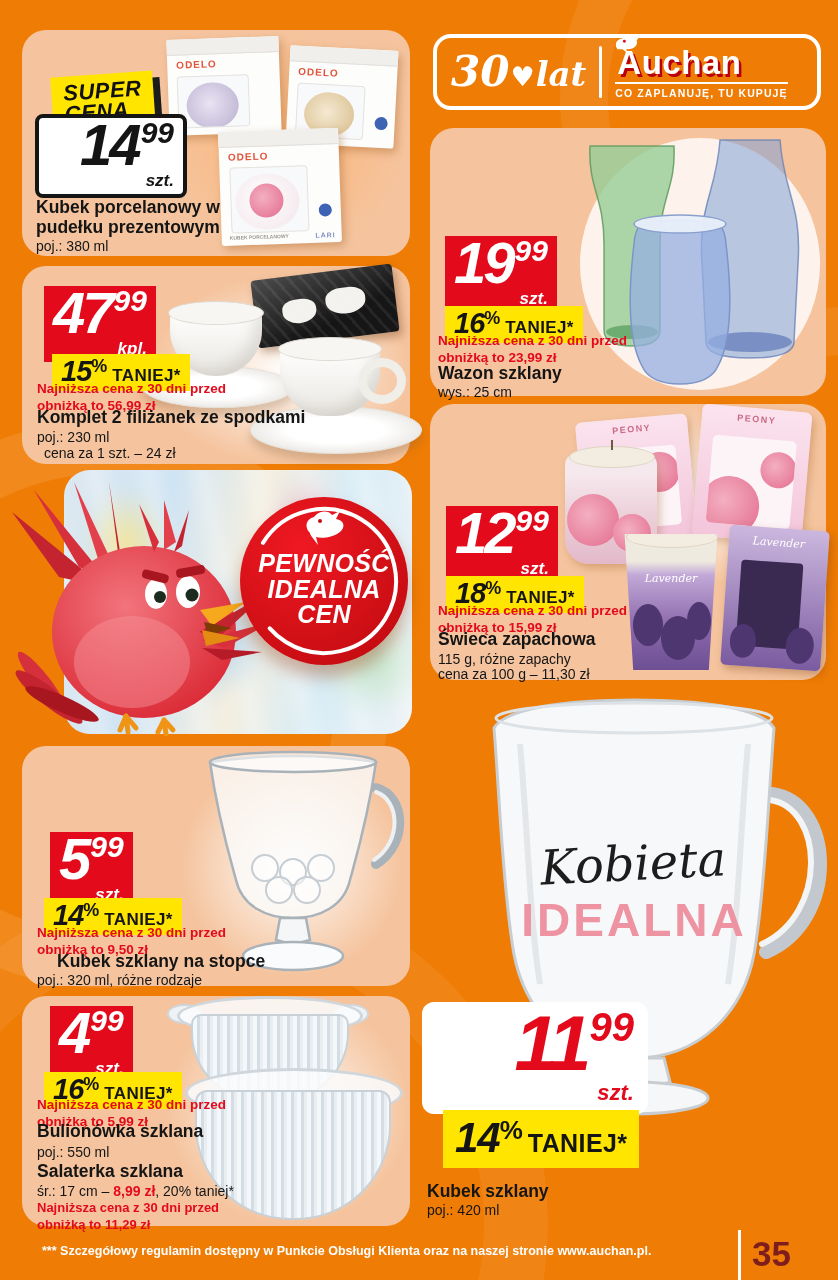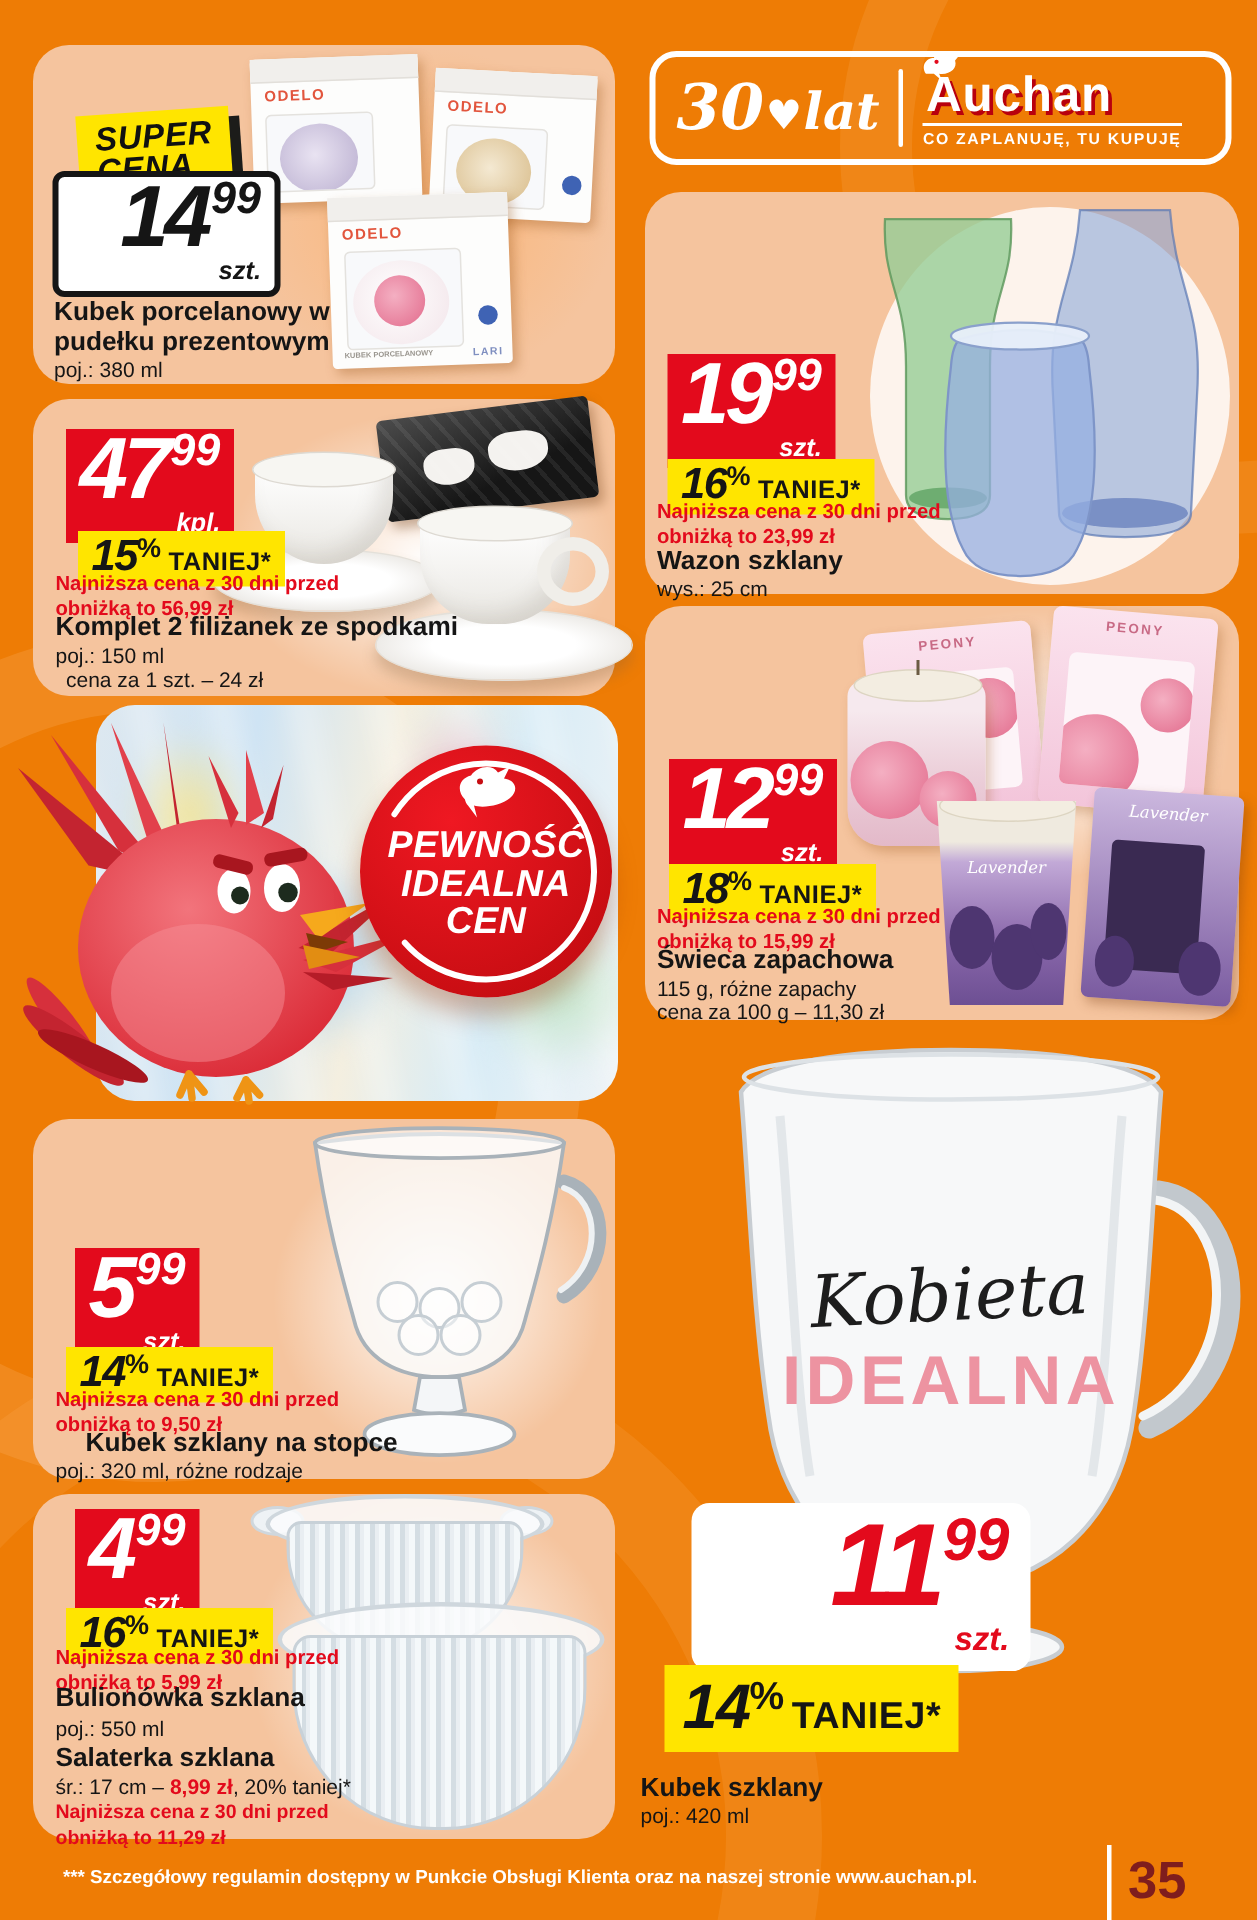--- a/index.html
+++ b/index.html
@@ -14,21 +14,21 @@
   .card.right{left:430px;width:396px;}
 
   
   .price{position:absolute;background:#e30a1c;color:#fff;padding:3px 9px 5px 9px;
          display:flex;flex-direction:column;align-items:flex-end;}
   .p-row{display:flex;align-items:flex-start;}
   .p-int{font-size:58px;font-weight:800;font-style:italic;letter-spacing:-3px;line-height:.82;}
   .p-dec{font-size:30px;font-weight:800;font-style:italic;line-height:.78;margin-left:2px;}
   .p-unit{font-size:17px;font-weight:700;font-style:italic;line-height:1;margin-top:3px;}
   .price.white-box{background:#fff;color:#151515;border:4px solid #151515;border-radius:8px;}
-  .price.white-red{background:#fff;color:#e30a1c;border-radius:12px;padding:10px 14px;margin-left:39px;}
+  .price.white-red{background:#fff;color:#e30a1c;border-radius:12px;padding:10px 14px;}
   .price.white-red .p-int{font-size:78px;letter-spacing:-4px;}
   .price.white-red .p-dec{font-size:40px;}
   .price.white-red .p-unit{font-size:22px;margin-top:6px;}
 
   
   .disc{position:absolute;background:#ffe500;color:#151515;padding:1px 9px 3px 9px;white-space:nowrap;}
   .d-num{font-size:29px;font-weight:800;font-style:italic;letter-spacing:-1px;}
   .d-pct{font-size:18px;font-weight:800;vertical-align:9px;}
   .d-label{font-size:17px;font-weight:800;letter-spacing:.4px;margin-left:5px;}
   .disc.big{padding:4px 12px 6px 12px;}
@@ -256,21 +256,21 @@
         <span class="p-int">47</span>
         <span class="p-dec">99</span>
       </div>
       <span class="p-unit">kpl.</span>
     </div>
     <div class="disc" style="left:30px;top:88px;">
       <span class="d-num">15</span><span class="d-pct">%</span><span class="d-label">TANIEJ*</span>
     </div>
     <div class="prev" style="left:15px;top:114px;width:190px;">Najniższa cena z 30 dni przed obniżką to 56,99 zł</div>
     <h3 class="pname" style="left:15px;top:142px;width:370px;">Komplet 2 filiżanek ze spodkami</h3>
-    <div class="pdet" style="left:15px;top:163px;">poj.: 150 ml</div>
+    <div class="pdet" style="left:15px;top:163px;">poj.: 230 ml</div>
     <div class="pdet" style="left:22px;top:179px;">cena za 1 szt. – 24 zł</div>
   </section>
 
   <section class="card right" style="top:404px;height:276px;">
     <div class="ph" style="left:135px;top:2px;width:255px;height:272px;">
       <div class="glow" style="left:0;top:0;width:255px;height:180px;"></div>
       <div class="pkbox" style="left:15px;top:12px;width:112px;height:122px;transform:rotate(-5deg);">
         <div class="plabel">PEONY</div>
         <div class="pwin" style="left:14px;top:30px;width:84px;height:80px;">
           <div class="pflower" style="left:-6px;top:26px;width:56px;height:56px;"></div>

